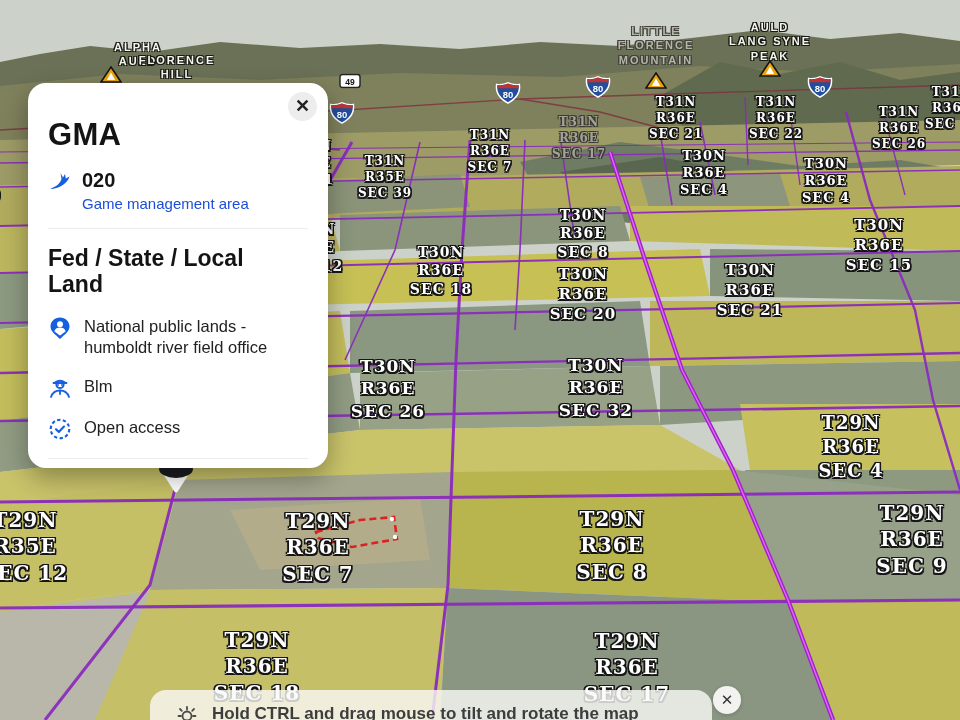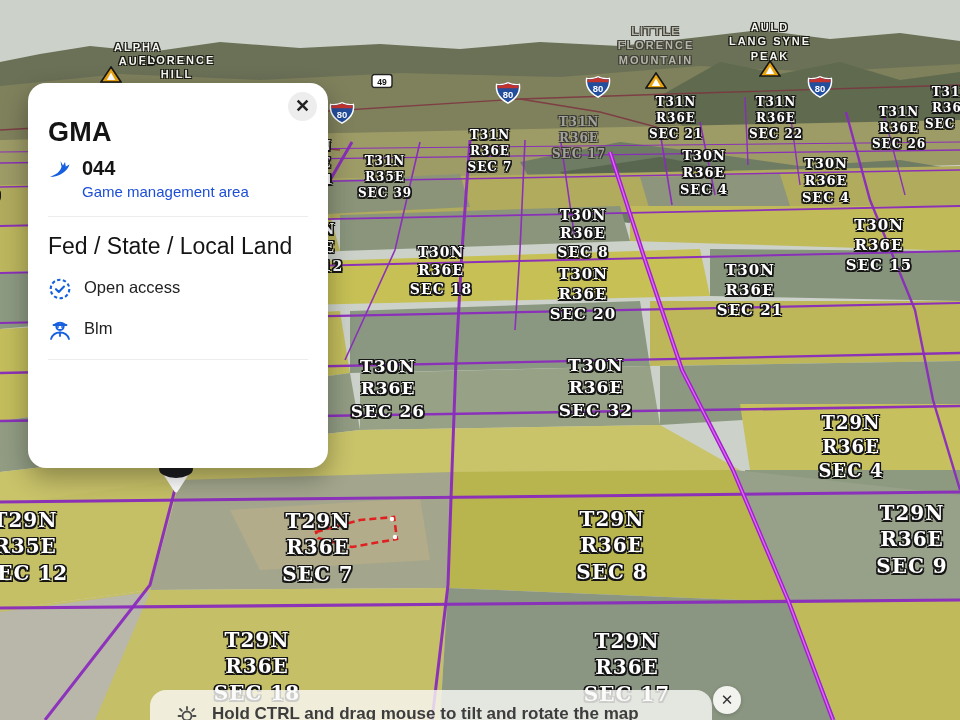--- a/index.html
+++ b/index.html
@@ -37,26 +37,26 @@
   
   .pin { position:absolute; left:152px; top:455px; width:48px; height:40px; z-index:3; }
 
   
   .card { position:absolute; left:28px; top:83px; width:300px; height:385px; z-index:5;
     background:#ffffff; border-radius:18px; box-shadow:0 10px 26px rgba(0,0,0,.32);
     padding:34px 20px 0 20px; }
   .card-close { position:absolute; top:9px; right:11px; width:29px; height:29px; border:none;
     border-radius:50%; background:#ededed; color:#222; font-size:18px; line-height:27px;
     text-align:center; cursor:pointer; font-weight:bold; }
-  .card-title { font-size:27px; font-weight:800; color:#141414; letter-spacing:.3px; margin-bottom:9px; }
+  .card-title { font-size:31px; font-weight:800; color:#141414; letter-spacing:.3px; margin-bottom:16px; }
   .gma-row { display:flex; align-items:flex-start; gap:10px; padding-bottom:16px;
     border-bottom:1px solid #ececec; }
   .gma-num { font-size:20px; font-weight:800; color:#141414; line-height:1.1; }
   .gma-sub { font-size:15px; color:#1d4ed8; margin-top:4px; }
-  .land-heading { font-size:23px; font-weight:400; color:#141414; line-height:1.15;
+  .land-heading { font-size:23px; font-weight:700; color:#141414; line-height:1.15;
     margin:16px 0 18px 0; max-width:250px; }
   .land-row { display:flex; align-items:flex-start; gap:12px; margin-bottom:17px;
     font-size:16.5px; color:#222; line-height:1.3; }
   .land-row .txt { max-width:235px; }
   .card-divider { border-top:1px solid #ececec; margin-top:4px; }
   .icon-cell { flex:0 0 24px; display:flex; justify-content:center; }
 
   
   .toast { position:absolute; left:150px; top:690px; width:562px; height:46px; z-index:4;
     background:rgba(250,250,247,.8); border-radius:16px; display:flex; align-items:flex-start;
@@ -314,21 +314,21 @@
         </svg></div>
       <div class="peak-label" style="left: 770px; top: 20px;">
         <div>AULD</div>
         <div>LANG SYNE</div>
         <div>PEAK</div>
       </div>
       <div class="peak-icon" style="left: 770px; top: 60px;"><svg width="22" height="17" viewBox="0 0 22 17">
           <polygon points="11,1 21,16 1,16" fill="#eaa50f" stroke="#161616" stroke-width="1.6"></polygon>
           <polygon points="11,6.5 15.2,14 6.8,14" fill="#ffffff"></polygon>
         </svg></div>
-      <div class="shield" style="left: 382px; top: 83px;"><svg width="22" height="15" viewBox="0 0 22 15">
+      <div class="shield" style="left: 350px; top: 83px;"><svg width="22" height="15" viewBox="0 0 22 15">
           <rect x="1" y="1" width="20" height="13" rx="2.5" fill="#fff" stroke="#222" stroke-width="1.4"></rect>
           <text x="11" y="11" text-anchor="middle" font-family="Liberation Sans, sans-serif" font-size="8.5" font-weight="bold" fill="#111">49</text>
         </svg></div>
       <div class="shield" style="left: 342px; top: 115px;"><svg width="26" height="24" viewBox="0 0 26 24">
           <path d="M13,1 C17,3 22,3.4 25,2.4 C26,9 25,16.5 13,23 C1,16.5 0,9 1,2.4 C4,3.4 9,3 13,1 Z" fill="#fff"></path>
           <path d="M13,2.6 C16.6,4.3 21,4.7 23.6,4 C24.3,9.5 23,15.6 13,21.3 C3,15.6 1.7,9.5 2.4,4 C5,4.7 9.4,4.3 13,2.6 Z" fill="#234e9c"></path>
           <path d="M2.5,4.1 C5.1,4.8 9.4,4.3 13,2.6 C16.6,4.3 20.9,4.8 23.5,4.1 L23.6,7.2 L2.4,7.2 Z" fill="#c2332e"></path>
           <text x="13" y="16.5" text-anchor="middle" font-family="Liberation Sans, sans-serif" font-size="9.5" font-weight="bold" fill="#fff">80</text>
         </svg></div>
       <div class="shield" style="left: 508px; top: 95px;"><svg width="26" height="24" viewBox="0 0 26 24">
@@ -360,52 +360,62 @@
     <button class="card-close">✕</button>
     <h1 class="card-title">GMA</h1>
 
     <div class="gma-row">
       <span class="icon-cell">
         <svg width="24" height="24" viewBox="0 0 24 24">
           <path d="M2,20 L8,17 C10.5,15.5 12.5,13 13.5,10 L12.5,4 L15,8.5 L17,5 L17.8,9.5 L21.5,7.5 C20.5,11 18,14 14.8,16 C11,18.5 6.5,20 2,20 Z" fill="#1660e0"></path>
         </svg>
       </span>
       <div>
-        <div class="gma-num">044</div>
+        <div class="gma-num">020</div>
         <div class="gma-sub">Game management area</div>
       </div>
     </div>
 
     <h2 class="land-heading">Fed / State / Local Land</h2>
     <div id="land-rows">
         <div class="land-row">
           <span class="icon-cell">
             <svg width="24" height="24" viewBox="0 0 24 24">
-              <circle cx="12" cy="12" r="9.3" fill="none" stroke="#1660e0" stroke-width="2.1" stroke-dasharray="3.4 2.4"></circle>
-              <path d="M8,12.2 L10.8,15 L16,9.5" fill="none" stroke="#1660e0" stroke-width="2.1" stroke-linecap="round" stroke-linejoin="round"></path>
+              <path d="M12,1.5 C6.5,1.5 2.5,5.5 2.5,10.5 C2.5,15.5 7.5,18.5 12,23 C16.5,18.5 21.5,15.5 21.5,10.5 C21.5,5.5 17.5,1.5 12,1.5 Z" fill="#1660e0"></path>
+              <circle cx="12" cy="8.3" r="3" fill="#fff"></circle>
+              <path d="M6.3,15.2 C7.2,12.6 9.4,11.6 12,11.6 C14.6,11.6 16.8,12.6 17.7,15.2 C16.2,16.6 14,18 12,19.6 C10,18 7.8,16.6 6.3,15.2 Z" fill="#fff"></path>
             </svg>
           </span>
-          <span class="txt">Open access</span>
+          <span class="txt">National public lands - humboldt river field office</span>
         </div>
         <div class="land-row">
           <span class="icon-cell">
             <svg width="24" height="24" viewBox="0 0 24 24">
               <g stroke="#1660e0" stroke-width="1.8" fill="none" stroke-linecap="round">
                 <path d="M7,6.5 Q12,3 17,6.5"></path>
                 <path d="M5.5,7 L18.5,7"></path>
                 <path d="M8.2,7.2 C8.2,10 9.8,12 12,12 C14.2,12 15.8,10 15.8,7.2"></path>
                 <path d="M3,21 C4.5,16.5 8,14.5 12,14.5 C16,14.5 19.5,16.5 21,21"></path>
                 <path d="M12,14.5 L12,18"></path>
               </g>
               <circle cx="10" cy="9" r=".9" fill="#1660e0"></circle>
               <circle cx="14" cy="9" r=".9" fill="#1660e0"></circle>
             </svg>
           </span>
           <span class="txt">Blm</span>
         </div>
+        <div class="land-row">
+          <span class="icon-cell">
+            <svg width="24" height="24" viewBox="0 0 24 24">
+              <circle cx="12" cy="12" r="9.3" fill="none" stroke="#1660e0" stroke-width="2.1" stroke-dasharray="3.4 2.4"></circle>
+              <path d="M8,12.2 L10.8,15 L16,9.5" fill="none" stroke="#1660e0" stroke-width="2.1" stroke-linecap="round" stroke-linejoin="round"></path>
+            </svg>
+          </span>
+          <span class="txt">Open access</span>
+        </div>
       </div>
     <div class="card-divider"></div>
   </section>
 
   <div class="toast">
     <span>
       <svg width="22" height="22" viewBox="0 0 22 22">
         <g stroke="#4a4a4a" stroke-width="1.8" fill="none" stroke-linecap="round">
           <circle cx="11" cy="12" r="4.5"></circle>
           <path d="M11,3 L11,5.5"></path>

